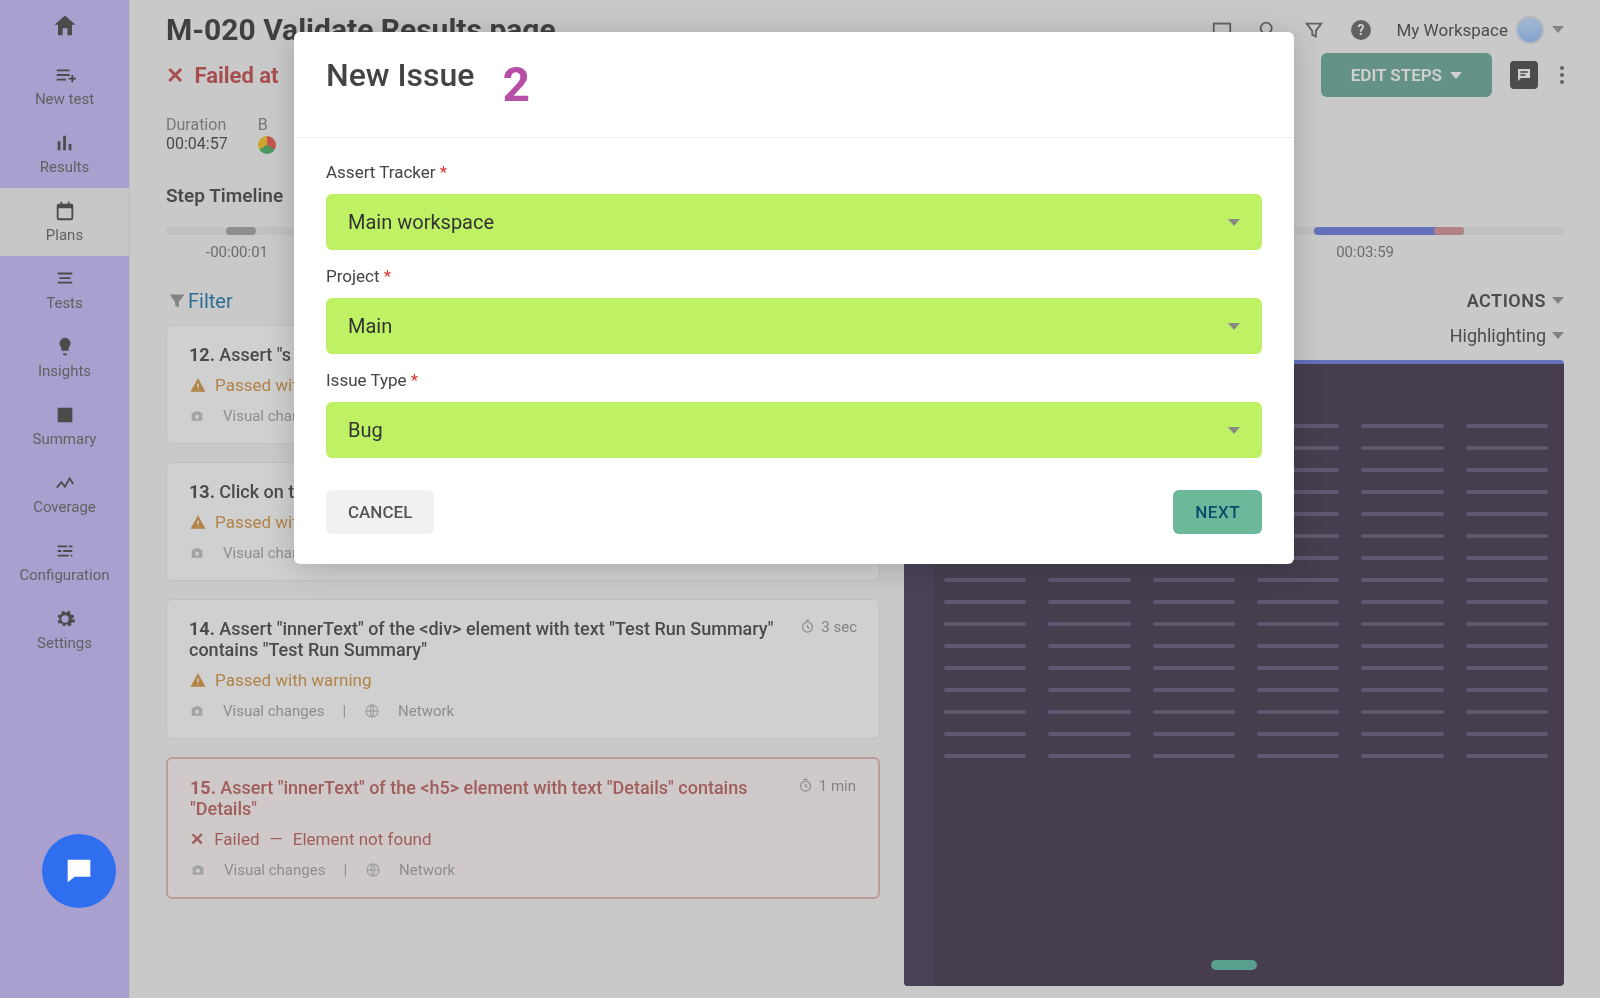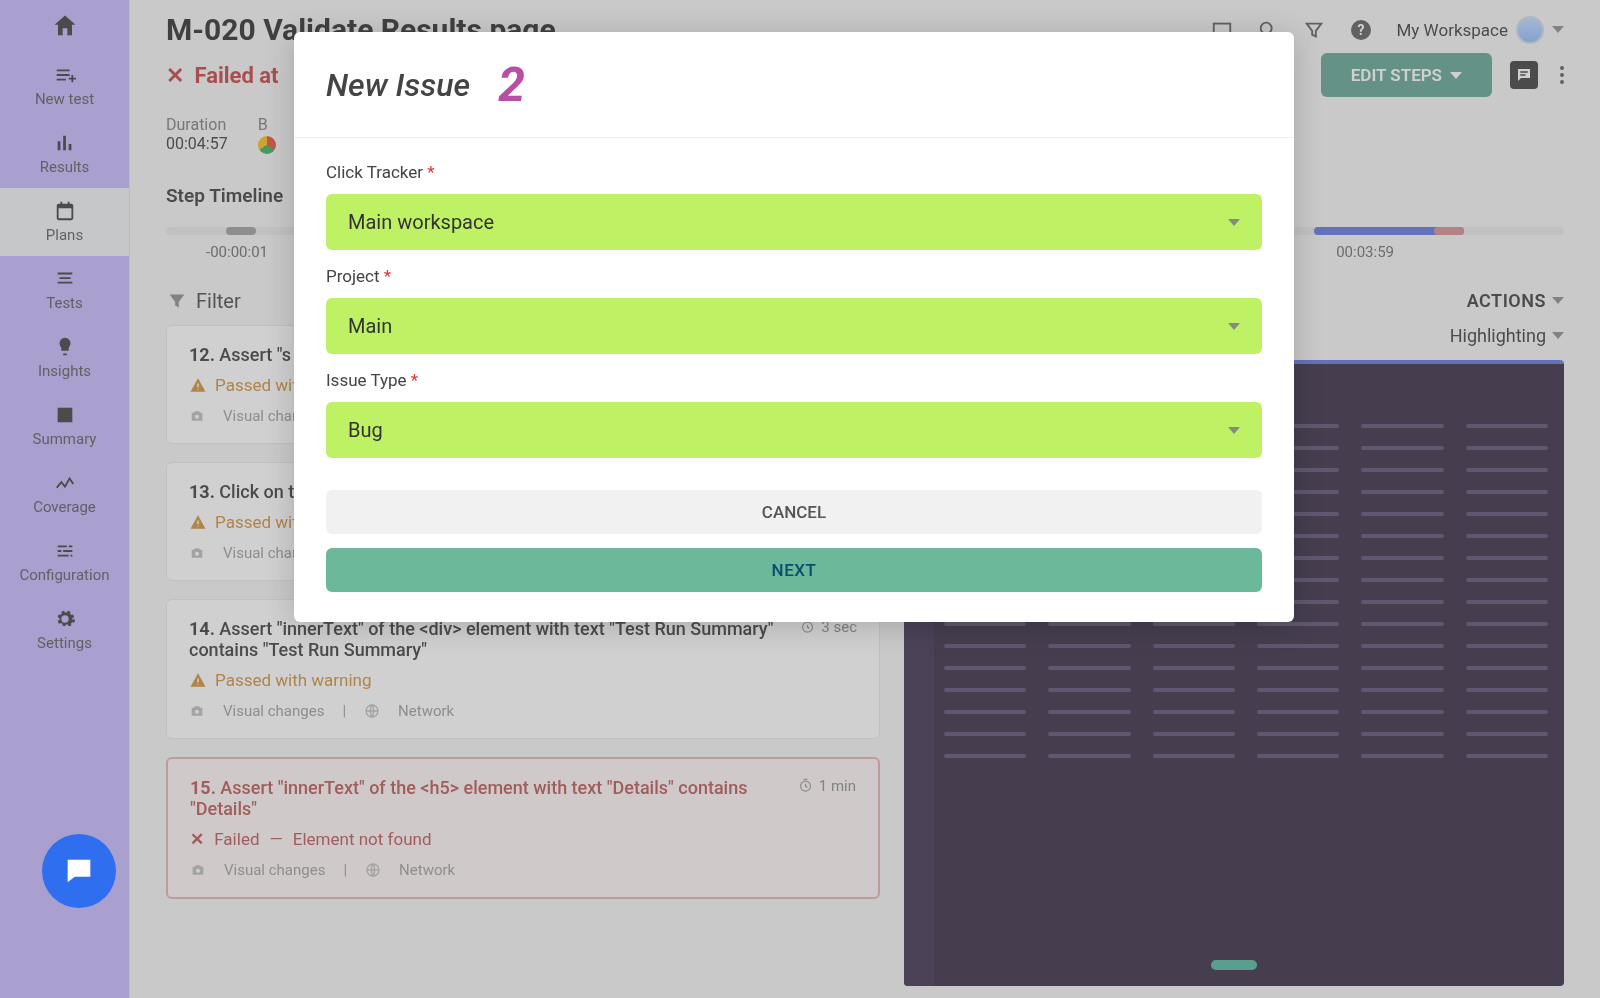--- a/index.html
+++ b/index.html
@@ -23,21 +23,21 @@
   .meta-row .lbl { color:#777; }
   .meta-row .val { color:#333; }
   .chrome-ico { width:18px; height:18px; border-radius:50%; background: conic-gradient(#ea4335 0 120deg,#34a853 120deg 240deg,#fbbc05 240deg 360deg); display:inline-block; vertical-align:middle; }
   .section-h { margin-top:30px; font-size:19px; font-weight:600; color:#333; }
   .timeline { height:8px; border-radius:4px; margin-top:20px; position:relative; background:#e9e9e9; }
   .tl-left { position:absolute; left:60px; top:0; width:30px; height:8px; background:#999; border-radius:4px; }
   .tl-blue { position:absolute; right:100px; top:0; width:150px; height:8px; background:#5a6fe0; border-radius:4px; }
   .tl-end { position:absolute; right:100px; top:0; width:30px; height:8px; background:#d1878c; border-radius:4px; }
   .tl-labels { display:flex; justify-content:space-between; font-size:15px; color:#666; margin-top:8px; }
   .filter-row { display:flex; align-items:center; margin-top:28px; }
-  .filter-row .flt { display:flex; align-items:center; gap:8px; color:#404040; font-size:20px; }
+  .filter-row .flt { display:flex; align-items:center; gap:0; color:#0369a1; font-size:20px; }
   .actions { margin-left:auto; font-size:18px; font-weight:600; letter-spacing:0.5px; color:#333; display:flex; align-items:center; gap:6px; }
   .content { display:flex; gap:24px; margin-top:12px; min-height:0; flex:1; }
   .steps { flex:1; display:flex; flex-direction:column; gap:18px; overflow:hidden; }
   .step-card { background:#fff; border:1px solid #e6e6e6; border-radius:6px; padding:18px 22px; }
   .step-card.failed { border:2px solid #e4aeae; background:#fdf5f5; }
   .step-title { font-size:18px; color:#333; display:flex; align-items:flex-start; gap:14px; }
   .step-title .txt { flex:1; font-weight:500; }
   .step-time { font-size:15px; color:#888; white-space:nowrap; display:flex; align-items:center; gap:6px; }
   .warn { color:#cf8a2e; font-size:17px; margin-top:10px; display:flex; align-items:center; gap:8px; }
   .fail-ln { color:#b54f4d; font-size:17px; margin-top:10px; display:flex; align-items:center; gap:10px; }
@@ -51,29 +51,29 @@
   .pv-cell { flex:1; height:4px; background:#55456c; border-radius:2px; }
   .pv-pill { position:absolute; bottom:16px; left:50%; transform:translateX(-50%); width:46px; height:10px; background:#4bb39a; border-radius:5px; }
   .overlay { position:absolute; inset:0; background:rgba(120,120,120,0.35); pointer-events:none; }
   .chat-fab { position:absolute; left:42px; bottom:90px; width:74px; height:74px; background:#2f6fef; border-radius:50%; display:flex; align-items:center; justify-content:center; color:#fff; }
   .kebab { display:flex; flex-direction:column; gap:3px; }
   .kebab span{ width:4px;height:4px;background:#555;border-radius:50%; }
   .note-ico { width:28px; height:28px; background:#333; border-radius:4px; display:flex; align-items:center; justify-content:center; }
   .note-ico svg { color:#fff; }
   
   .modal { position:absolute; left:294px; top:32px; width:1000px; background:#fff; border-radius:6px; box-shadow:0 4px 30px rgba(0,0,0,0.18); padding:24px 32px 30px; }
-  .modal h1 { font-size:32px; font-weight:500; color:#444; display:flex; align-items:center; gap:28px;font-style:italic; }
+  .modal h1 { font-size:32px; font-weight:500; color:#444; display:flex; gap:28px; }
   .modal h1 .num { color:#b84fa6; font-size:48px; font-weight:700; }
   .modal-sep { height:1px; background:#eee; margin:24px -32px; }
   .field { margin-top:6px; }
   .field-lbl { font-size:17px; color:#444; margin-bottom:12px; }
   .req { color:#d93636; }
   .select { background:#bef264; border-radius:6px; padding:16px 22px; font-size:20px; display:flex; align-items:center; justify-content:space-between; color:#333; }
   .field + .field { margin-top:16px; }
-  .modal-actions { display:flex; justify-content:space-between; gap:14px; margin-top:32px;flex-direction:column; }
+  .modal-actions { display:flex; justify-content:space-between; gap:14px; margin-top:32px; }
   .btn { padding:12px 22px; border-radius:6px; font-size:17px; font-weight:500; border:none; cursor:pointer; }
   .btn-cancel { background:#f1f1f1; color:#555; }
   .btn-next { background:#6bb89b; color:#0c4a6e; letter-spacing:0.5px; }
   .caret { width:0; height:0; border-left:6px solid transparent; border-right:6px solid transparent; border-top:7px solid #888; }
   .x { font-weight:700; }
 </style>
 </head>
 <body>
 
 <div class="app">
@@ -498,21 +498,21 @@
     </svg>
 </div>
 
 <div class="modal">
   <h1>
     <span>New Issue</span>
     <span class="num">2</span>
   </h1>
   <div class="modal-sep"></div>
   <div class="field">
-    <div class="field-lbl"><span>Click Tracker</span><span class="req"> *</span></div>
+    <div class="field-lbl"><span>Assert Tracker</span><span class="req"> *</span></div>
     <div class="select">
       <span>Main workspace</span>
       <span class="caret"></span>
     </div>
   </div>
   <div class="field">
     <div class="field-lbl"><span>Project</span><span class="req"> *</span></div>
     <div class="select">
       <span>Main</span>
       <span class="caret"></span>

